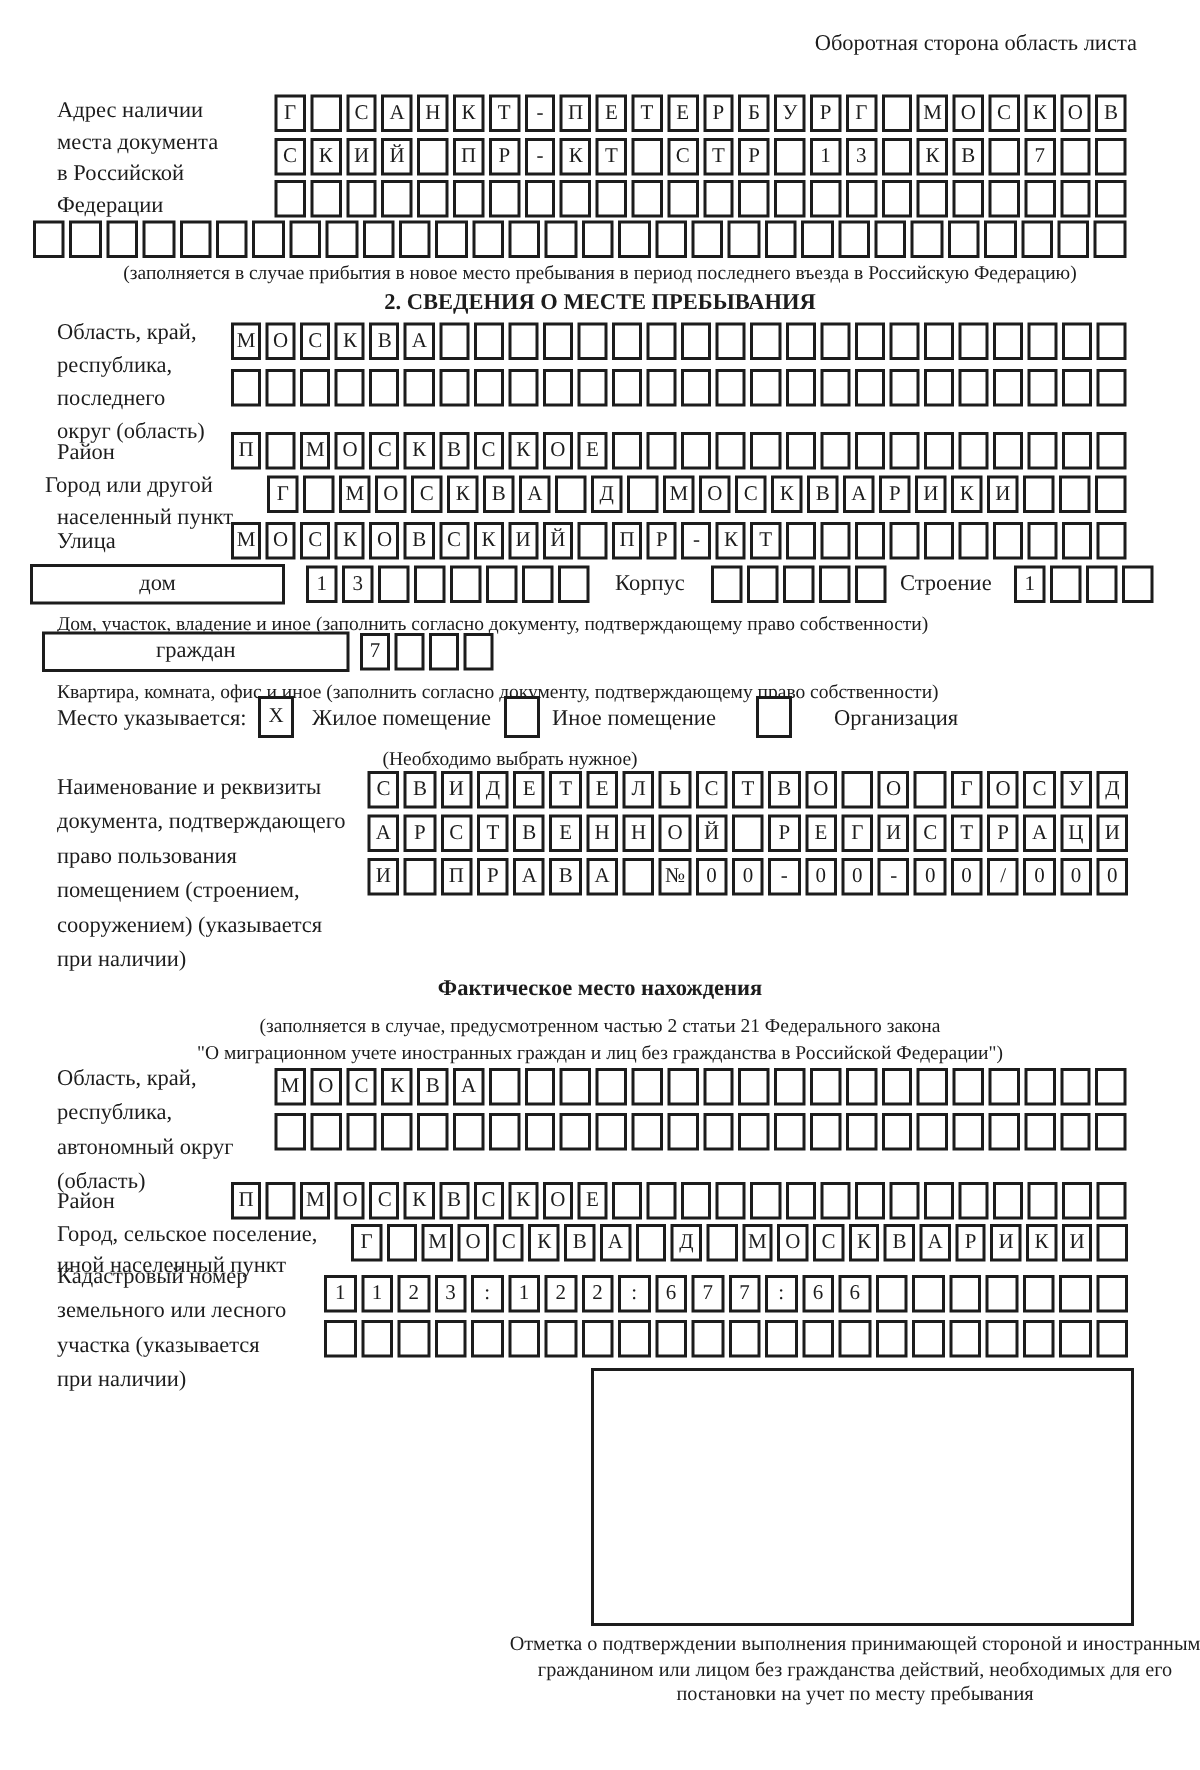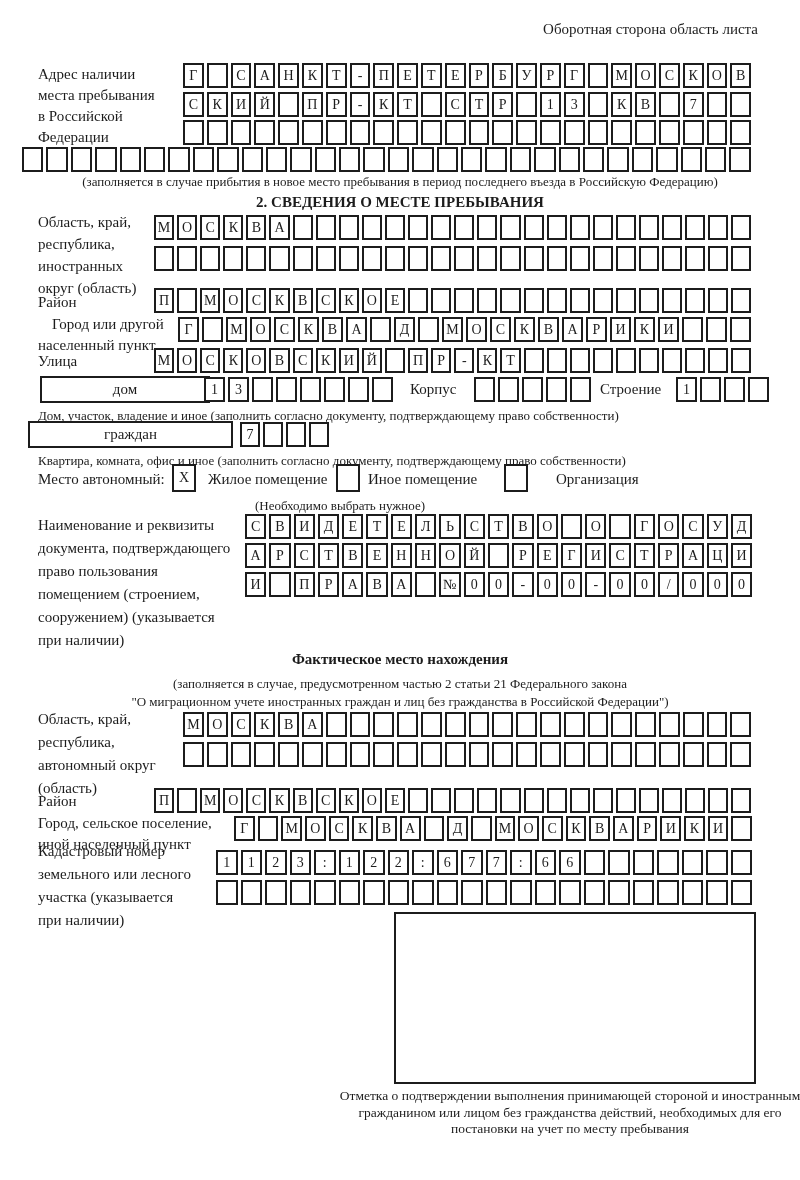--- a/index.html
+++ b/index.html
@@ -20,21 +20,21 @@
             border:2px solid #1c1c1c;background:#fff;}
   .stampcap{position:absolute;left:330px;top:1088px;width:480px;text-align:center;
             font-size:13.5px;line-height:16.5px;}
 </style>
 </head>
 <body>
 
 <div class="lbl" style="top:20px;left:0;width:758px;text-align:right;">Оборотная сторона область листа</div>
 
 <div class="lbl" style="left:38px;top:65px">Адрес наличии</div>
-<div class="lbl" style="left:38px;top:86px">места пребывания</div>
+<div class="lbl" style="left:38px;top:86px">места документа</div>
 <div class="lbl" style="left:38px;top:107px">в Российской</div>
 <div class="lbl" style="left:38px;top:128px">Федерации</div>
 <div class="boxrow" style="left: 183px; top: 63px;">
     <span class="cell" style="width: 16.8px;">Г</span>
     <span class="cell" style="width: 16.8px;"></span>
     <span class="cell" style="width: 16.8px;">С</span>
     <span class="cell" style="width: 16.8px;">А</span>
     <span class="cell" style="width: 16.8px;">Н</span>
     <span class="cell" style="width: 16.8px;">К</span>
     <span class="cell" style="width: 16.8px;">Т</span>
@@ -139,21 +139,21 @@
     <span class="cell" style="width: 17.4px;"></span>
     <span class="cell" style="width: 17.4px;"></span>
     <span class="cell" style="width: 17.4px;"></span>
   </div>
 <div class="lbl small center" style="top:172px">(заполняется в случае прибытия в новое место пребывания в период последнего въезда в Российскую Федерацию)</div>
 
 <div class="lbl bold center" style="top:193px">2. СВЕДЕНИЯ О МЕСТЕ ПРЕБЫВАНИЯ</div>
 
 <div class="lbl" style="left:38px;top:213px">Область, край,</div>
 <div class="lbl" style="left:38px;top:235px">республика,</div>
-<div class="lbl" style="left:38px;top:257px">иностранных</div>
+<div class="lbl" style="left:38px;top:257px">последнего</div>
 <div class="lbl" style="left:38px;top:279px">округ (область)</div>
 <div class="boxrow" style="left: 154px; top: 215px;">
     <span class="cell" style="width: 16.1px;">М</span>
     <span class="cell" style="width: 16.1px;">О</span>
     <span class="cell" style="width: 16.1px;">С</span>
     <span class="cell" style="width: 16.1px;">К</span>
     <span class="cell" style="width: 16.1px;">В</span>
     <span class="cell" style="width: 16.1px;">А</span>
     <span class="cell" style="width: 16.1px;"></span>
     <span class="cell" style="width: 16.1px;"></span>
@@ -228,21 +228,21 @@
     <span class="cell" style="width: 16.1px;"></span>
     <span class="cell" style="width: 16.1px;"></span>
     <span class="cell" style="width: 16.1px;"></span>
     <span class="cell" style="width: 16.1px;"></span>
     <span class="cell" style="width: 16.1px;"></span>
     <span class="cell" style="width: 16.1px;"></span>
     <span class="cell" style="width: 16.1px;"></span>
     <span class="cell" style="width: 16.1px;"></span>
   </div>
 
-<div class="lbl" style="left:52px;top:315px">Город или другой</div>
+<div class="lbl" style="left:30px;top:315px">Город или другой</div>
 <div class="lbl" style="left:38px;top:336px">населенный пункт</div>
 <div class="boxrow" style="left: 178px; top: 317px;">
     <span class="cell" style="width: 17px;">Г</span>
     <span class="cell" style="width: 17px;"></span>
     <span class="cell" style="width: 17px;">М</span>
     <span class="cell" style="width: 17px;">О</span>
     <span class="cell" style="width: 17px;">С</span>
     <span class="cell" style="width: 17px;">К</span>
     <span class="cell" style="width: 17px;">В</span>
     <span class="cell" style="width: 17px;">А</span>
@@ -287,21 +287,21 @@
     <span class="cell" style="width: 16.1px;"></span>
     <span class="cell" style="width: 16.1px;"></span>
     <span class="cell" style="width: 16.1px;"></span>
     <span class="cell" style="width: 16.1px;"></span>
     <span class="cell" style="width: 16.1px;"></span>
     <span class="cell" style="width: 16.1px;"></span>
     <span class="cell" style="width: 16.1px;"></span>
     <span class="cell" style="width: 16.1px;"></span>
   </div>
 
-<div class="widebox" style="left:40px;top:376px;width:166px;height:23px;justify-content:center;">
+<div class="widebox" style="left:20px;top:376px;width:166px;height:23px;justify-content:center;">
     <span>дом</span>
   </div>
 <div class="boxrow" style="left: 204px; top: 377px;">
     <span class="cell" style="width: 17px;">1</span>
     <span class="cell" style="width: 17px;">3</span>
     <span class="cell" style="width: 17px;"></span>
     <span class="cell" style="width: 17px;"></span>
     <span class="cell" style="width: 17px;"></span>
     <span class="cell" style="width: 17px;"></span>
     <span class="cell" style="width: 17px;"></span>
@@ -328,21 +328,21 @@
     <span>граждан</span>
   </div>
 <div class="boxrow" style="left: 240px; top: 422px;">
     <span class="cell" style="width: 16px;">7</span>
     <span class="cell" style="width: 16px;"></span>
     <span class="cell" style="width: 16px;"></span>
     <span class="cell" style="width: 16px;"></span>
   </div>
 <div class="lbl small" style="left:38px;top:451px">Квартира, комната, офис и иное (заполнить согласно документу, подтверждающему право собственности)</div>
 
-<div class="lbl" style="left:38px;top:470px">Место автономный:</div>
+<div class="lbl" style="left:38px;top:470px">Место указывается:</div>
 <div class="boxrow" style="left: 172px; top: 464px;">
     <span class="cell tall" style="width: 20px;">X</span>
   </div>
 <div class="lbl" style="left:208px;top:470px">Жилое помещение</div>
 <div class="boxrow" style="left: 336px; top: 464px;">
     <span class="cell tall" style="width: 20px;"></span>
   </div>
 <div class="lbl" style="left:368px;top:470px">Иное помещение</div>
 <div class="boxrow" style="left: 504px; top: 464px;">
     <span class="cell tall" style="width: 20px;"></span>

